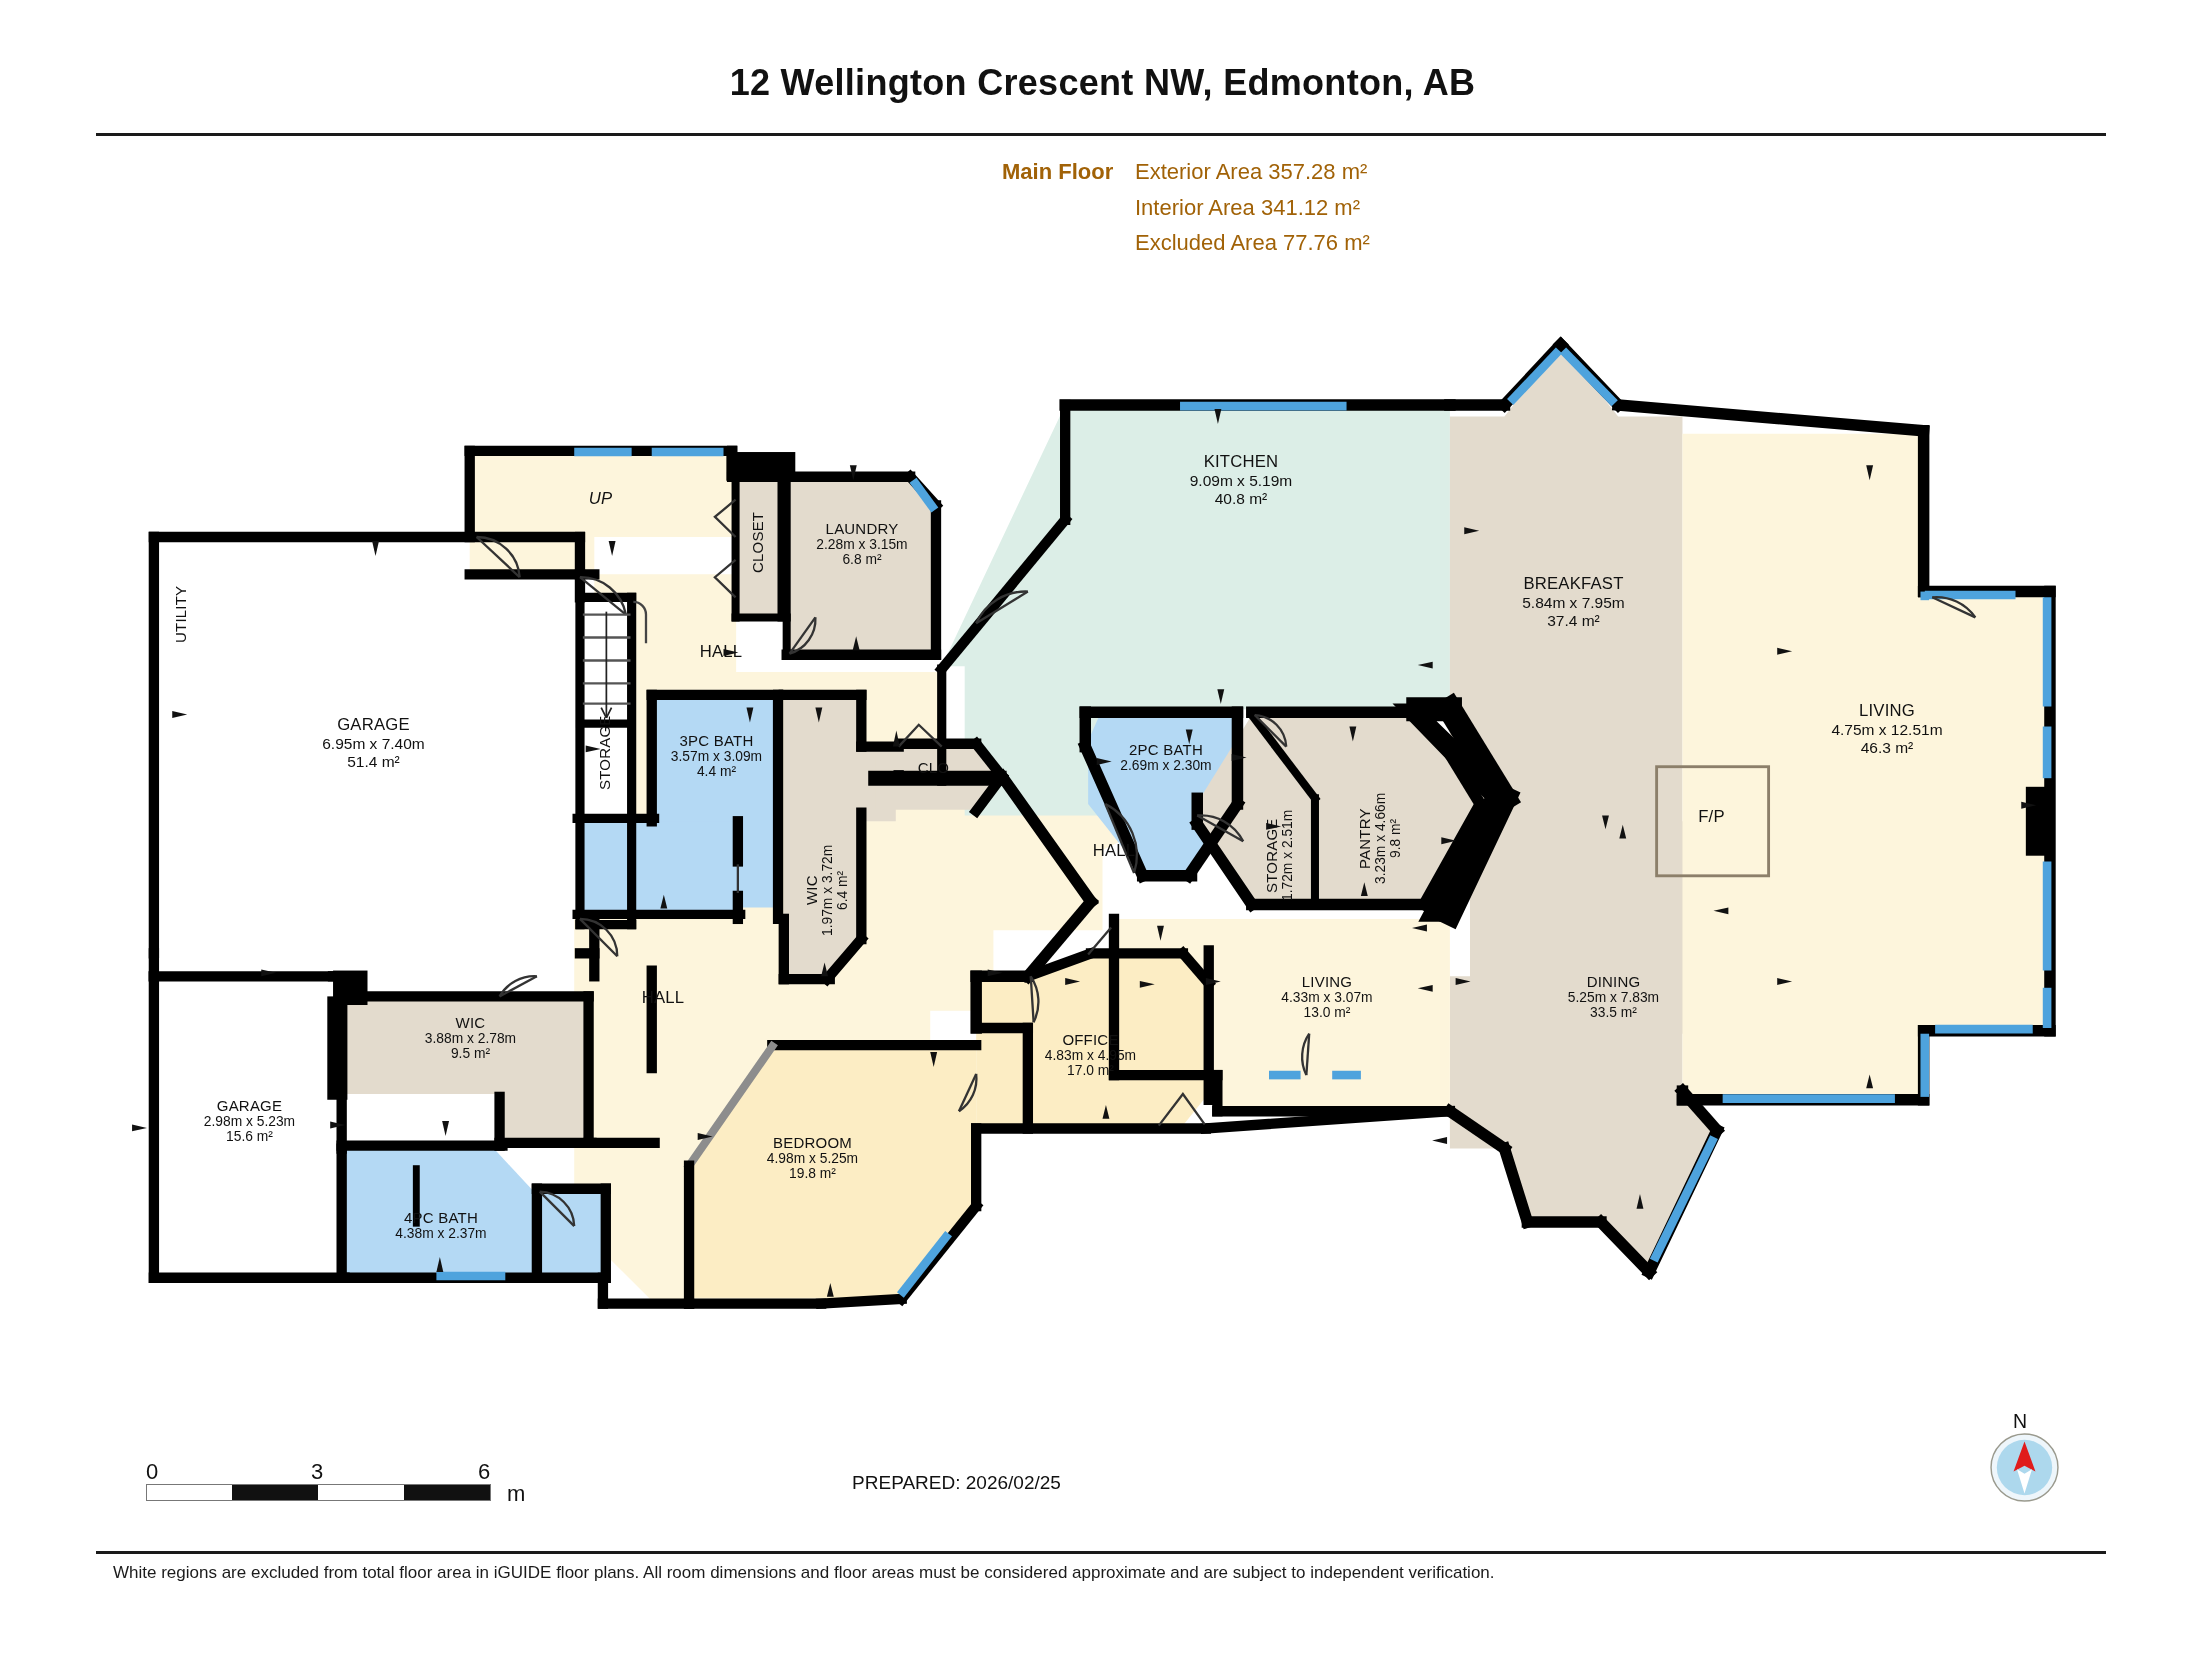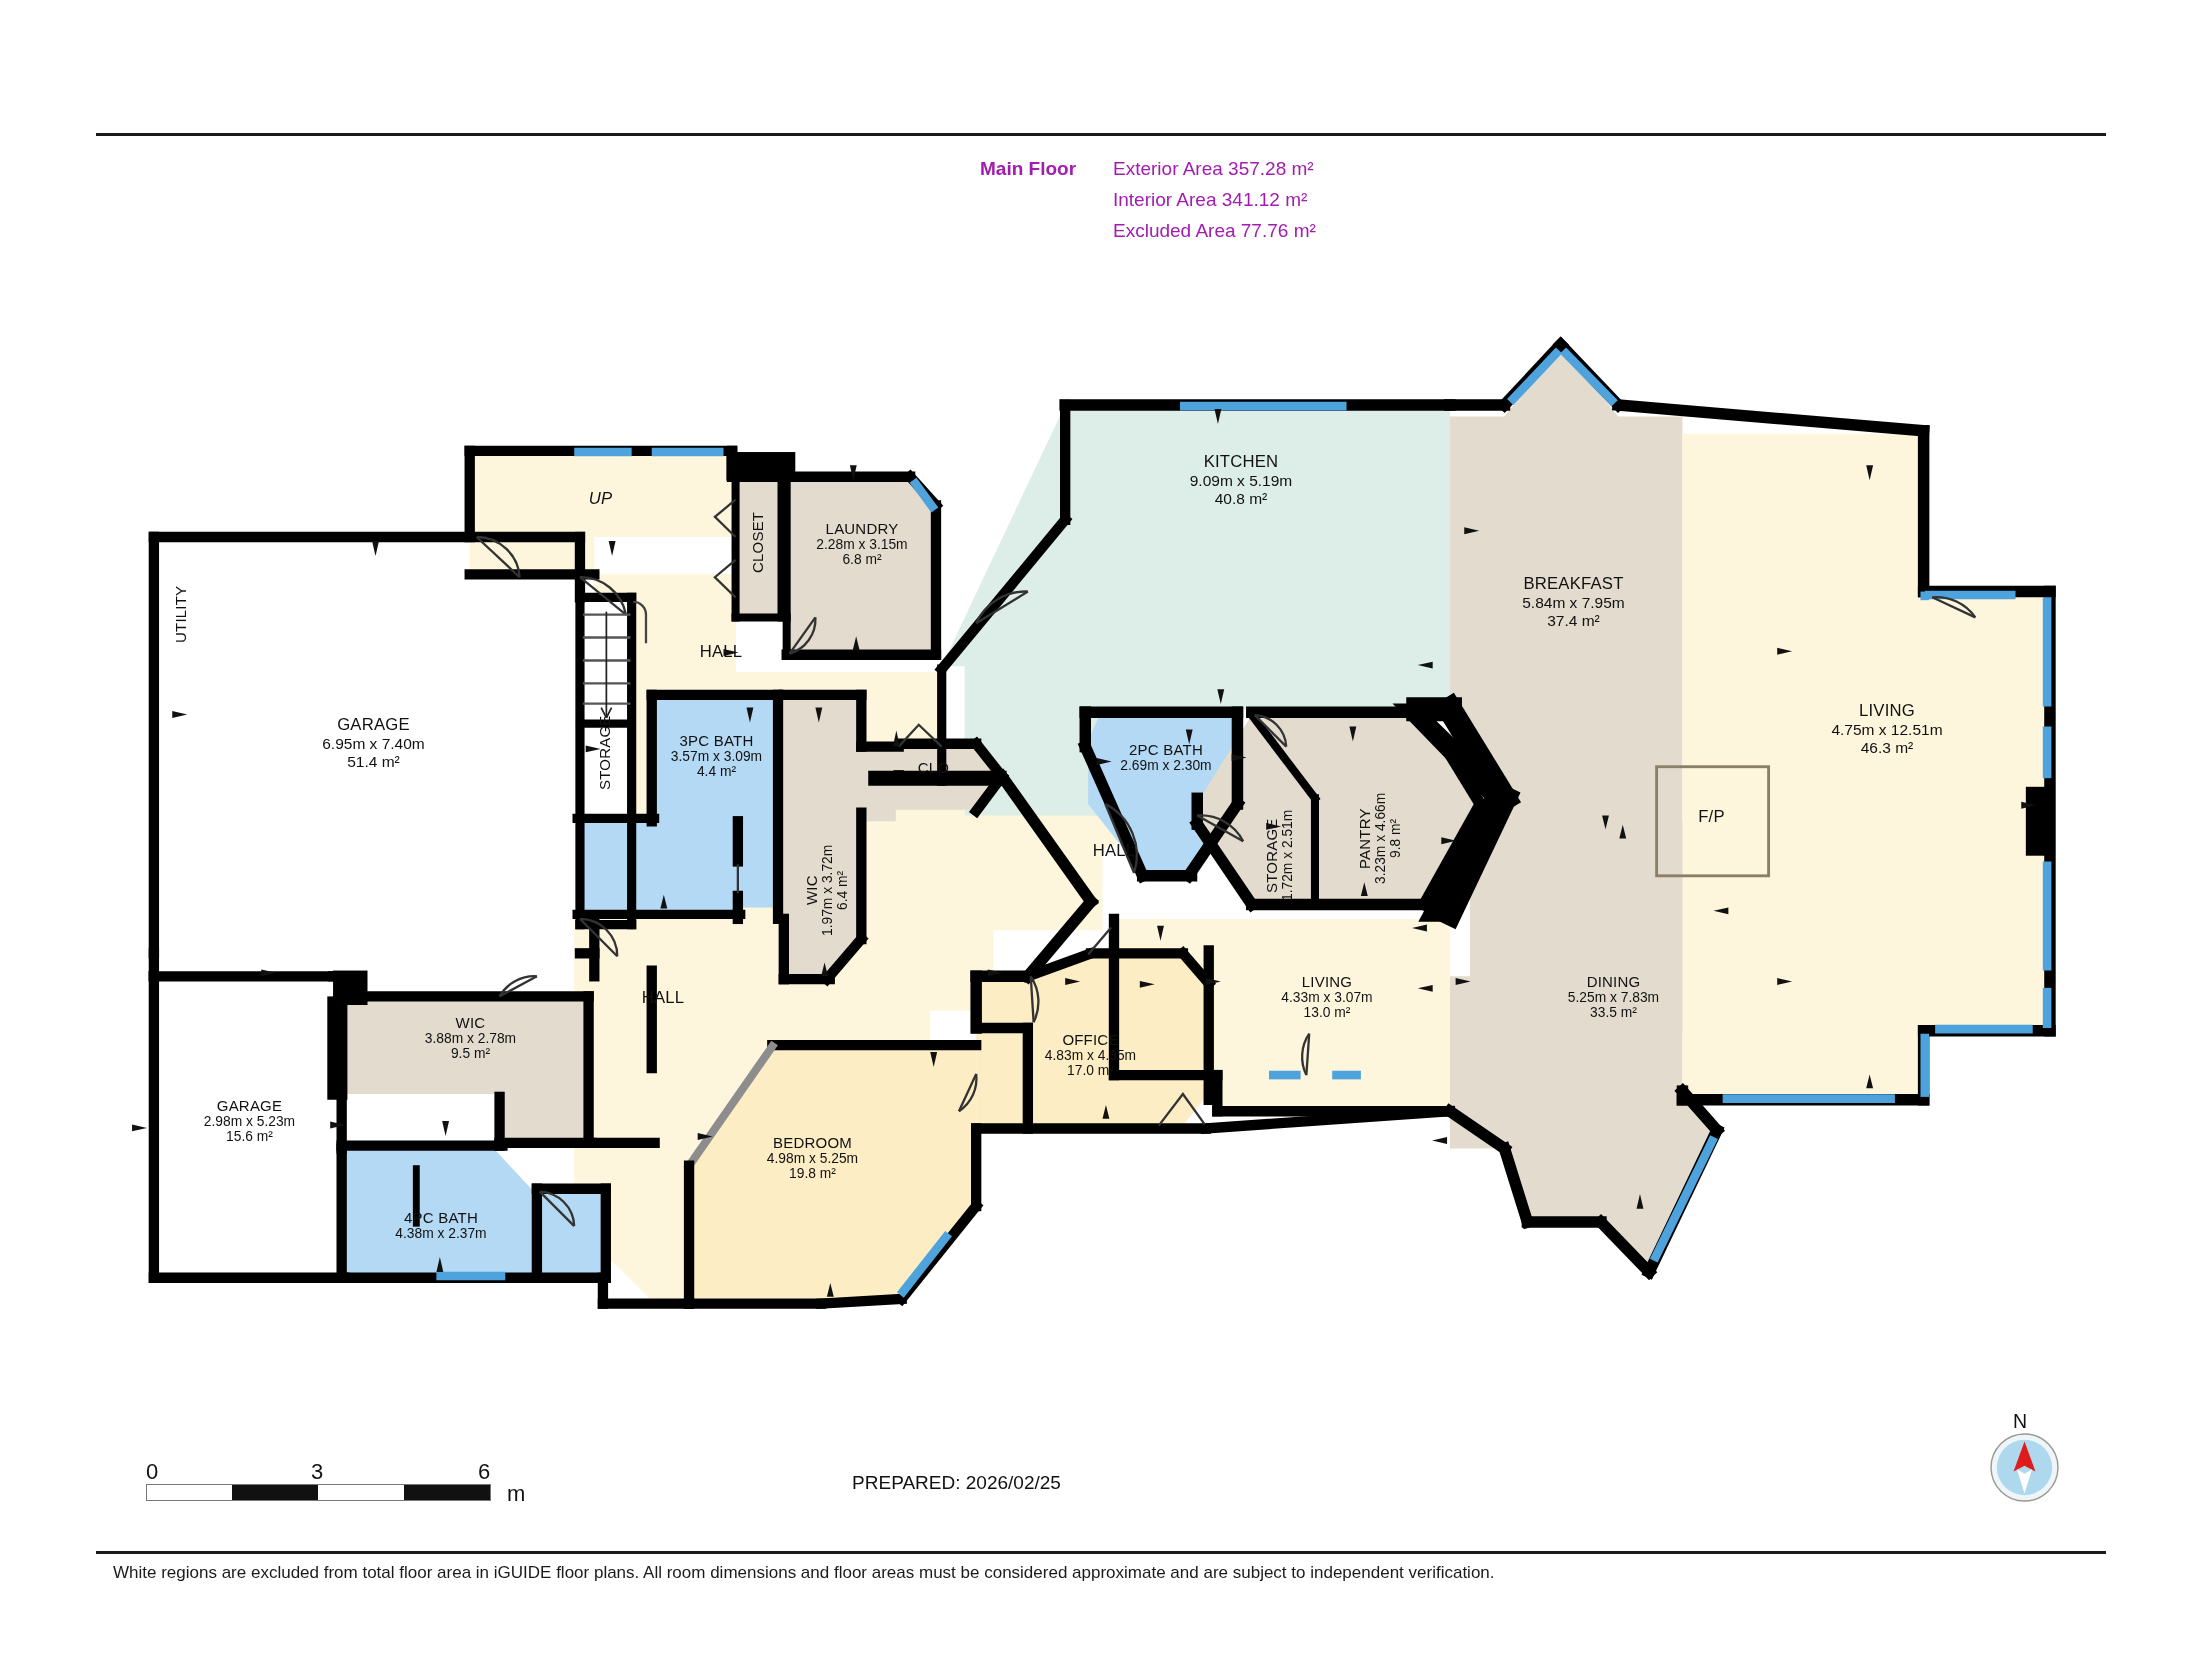--- a/index.html
+++ b/index.html
@@ -29,23 +29,23 @@
     letter-spacing: 0.3px;
   }
   #title-rule {
     position: absolute;
     left: 96px; top: 133px;
     width: 2010px; height: 3.4px;
     background: #1a1a1a;
   }
   #summary {
     position: absolute;
-    left: 980px; top: 154px;
-    font-size: 19px;
-    color: #a21caf;
+    left: 1002px; top: 154px;
+    font-size: 22px;
+    color: #a16207;
     line-height: 1.62;
   }
   #summary .floor-label {
     font-weight: bold;
     display: inline-block;
     width: 133px;
   }
   #summary .row { white-space: nowrap; }
   #summary .row.indent { padding-left: 133px; }
 
@@ -101,20 +101,21 @@
   .rl.small .nm { font-size: 15px; }
   .rl.small .dm, .rl.small .ar { font-size: 13.8px; }
   .rl.vert { writing-mode: vertical-rl; transform: rotate(180deg); text-align: center; }
   .rl.vert .nm, .rl.vert .dm, .rl.vert .ar { display: block; }
 </style>
 </head>
 <body>
 
 <div id="page">
 
+  <div id="title">12 Wellington Crescent NW, Edmonton, AB</div>
   <div id="title-rule"></div>
 
   <div id="summary">
     <div class="row"><span class="floor-label">Main Floor</span><span>Exterior Area 357.28 m²</span></div>
     <div class="row indent"><span>Interior Area 341.12 m²</span></div>
     <div class="row indent"><span>Excluded Area 77.76 m²</span></div>
   </div>
 
   <svg id="plan" viewBox="0 0 3840 2880">
     <defs>

